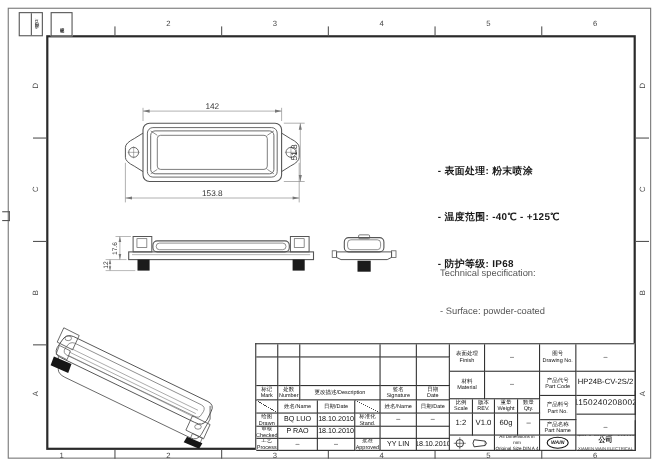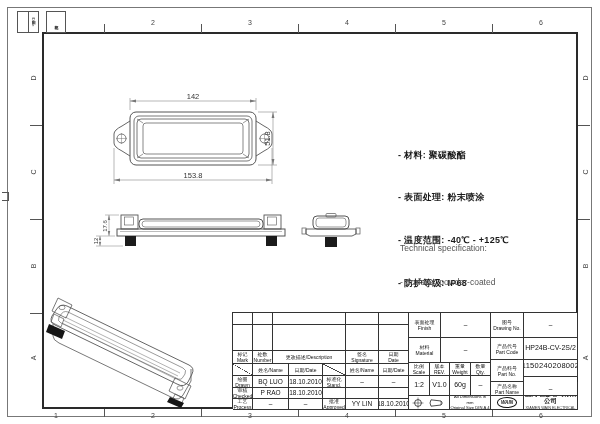--- a/index.html
+++ b/index.html
@@ -173,21 +173,20 @@
     <path d="M29,24 L39,29 L36,37 L26,32 Z" stroke-width="0.7"></path>
     <path d="M24,34 L40,41 L37,49 L21,42 Z" fill="#161616" stroke="none"></path>
     <path d="M150,88 L166,96 L160,109 L144,101 Z" stroke-width="0.8"></path>
     <ellipse cx="155" cy="98" rx="3" ry="2.2" stroke-width="0.6"></ellipse>
     <path d="M150,104 L159,108 L156,115 L147,111 Z" stroke-width="0.7"></path>
     <path d="M145,107 L159,113 L156,118 L142,112 Z" fill="#161616" stroke="none"></path>
   </g>
 </svg>
 
 <div class="abs spec-cn" style="left:398px;top:119px">
-  <div>- 材料: 聚碳酸酯</div>
   <div>- 表面处理: 粉末喷涂</div>
   <div>- 温度范围: -40℃ - +125℃</div>
   <div>- 防护等级: IP68</div>
 </div>
 <div class="abs spec-en" style="left:400px;top:221px">
   <div>Technical specification:</div>
   <div>- Surface: powder-coated</div>
   <div>- Colour: RAL 7032(grey)</div>
   <div>- Temperature range: -40℃ - +125℃</div>
   <div>- Weight of protection: IP68</div>

